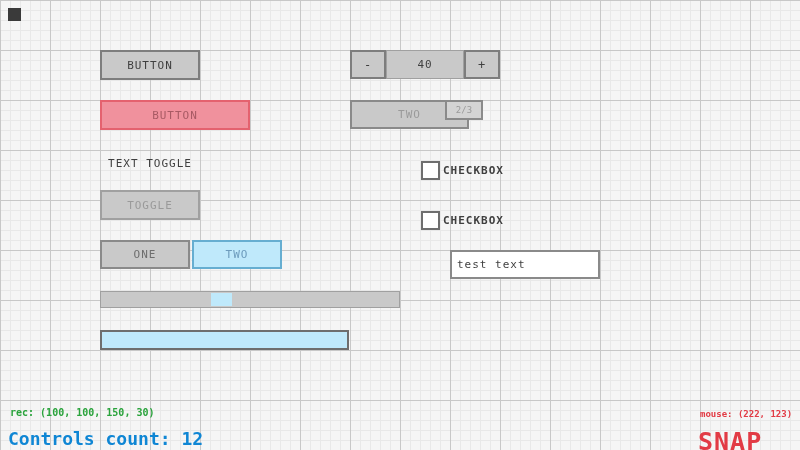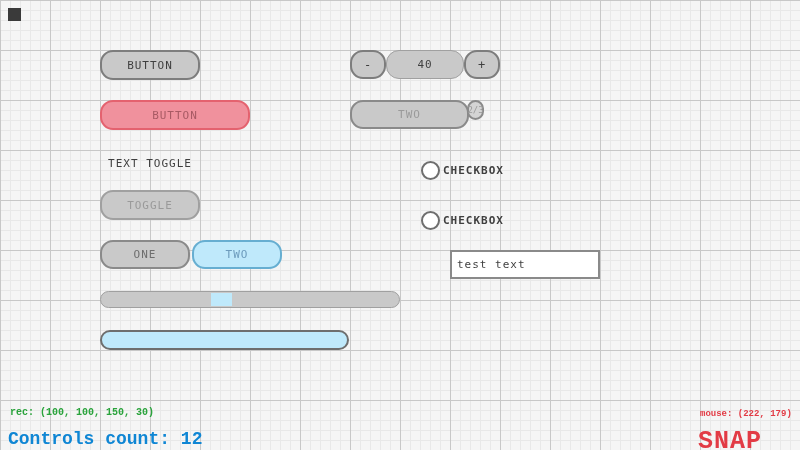--- a/index.html
+++ b/index.html
@@ -13,21 +13,20 @@
       linear-gradient(to right, #e8e8e8 1px, transparent 1px),
       linear-gradient(to bottom, #e8e8e8 1px, transparent 1px);
     background-size:50px 50px,50px 50px,10px 10px,10px 10px;
   }
   #canvas{position:relative;width:800px;height:450px;}
   .ctl{
     position:absolute;box-sizing:border-box;
     display:flex;align-items:center;justify-content:center;
     font-size:11px;letter-spacing:1px;line-height:1;
     white-space:nowrap;
-    border-radius:13px;
   }
   .btn{border:2px solid var(--border-gray);background:var(--fill-gray);color:var(--text-dark);}
   .btn.selected{border-color:var(--sel-border);background:var(--sel-fill);color:var(--sel-text);}
   .plain-label{color:var(--text-dark);}
   .toggle{border:2px solid var(--border-light);background:var(--fill-gray);color:var(--text-gray);}
   .seg{border:2px solid var(--border-mid);background:var(--fill-gray);color:var(--text-mid);}
   .seg.active{border-color:var(--focus-border);background:var(--focus-fill);color:var(--focus-text);}
   .slider{border:1px solid var(--border-light);background:var(--fill-gray);}
   .slider-handle{position:absolute;left:110px;top:1px;bottom:1px;width:21px;background:var(--focus-fill);}
   .bluebar{border:2px solid var(--border-dark);background:var(--focus-fill);}
@@ -37,21 +36,21 @@
   .combo-counter{border:2px solid var(--border-mid);background:#d4d4d4;color:var(--text-gray);font-size:9px;letter-spacing:0;}
   .cb-box{border:2px solid var(--border-dark);background:#ffffff;}
   .cb-label{color:var(--text-dark);font-weight:bold;}
   .textbox{
     position:absolute;box-sizing:border-box;
     border:2px solid var(--border-mid);background:#ffffff;color:var(--text-dark);
     font-family:"DejaVu Sans Mono",monospace;font-size:11px;letter-spacing:1px;
     padding:0 0 0 5px;outline:none;
   }
   .marker{position:absolute;left:8px;top:8px;width:13px;height:13px;background:var(--marker-dark);}
-  .st{position:absolute;line-height:1;font-weight:bold;letter-spacing:0;font-family:Liberation Mono, monospace;}
+  .st{position:absolute;line-height:1;font-weight:bold;letter-spacing:0;}
   .st.small{font-size:10px;}
   .st.big{font-size:18px;}
   .st.green{color:var(--accent-green);}
   .st.blue{color:var(--accent-blue);}
   .st.red{color:var(--accent-red);}
   #snap-status{font-size:25px;letter-spacing:1px;}
   #mouse-status{font-size:9px;}
 </style>
 </head>
 <body>
@@ -75,27 +74,27 @@
     <span class="slider-handle"></span>
   </div>
 
   <div class="ctl bluebar" style="left:100px;top:330px;width:249px;height:20px"></div>
 
   <div class="ctl spin-btn" style="left:350px;top:50px;width:36px;height:29px">-</div>
   <div class="ctl spin-val" style="left:386px;top:50px;width:78px;height:29px">40</div>
   <div class="ctl spin-btn" style="left:464px;top:50px;width:36px;height:29px">+</div>
 
   <div class="ctl combo" style="left:350px;top:100px;width:119px;height:29px">TWO</div>
-  <div class="ctl combo-counter" style="left:467px;top:100px;width:17px;height:20px">2/3</div>
+  <div class="ctl combo-counter" style="left:445px;top:100px;width:38px;height:20px">2/3</div>
 
   <div class="ctl cb-box" style="left:421px;top:161px;width:19px;height:19px"></div>
   <div class="ctl cb-label" style="left:443px;top:161px;height:19px">CHECKBOX</div>
   <div class="ctl cb-box" style="left:421px;top:211px;width:19px;height:19px"></div>
   <div class="ctl cb-label" style="left:443px;top:211px;height:19px">CHECKBOX</div>
 
   <input class="textbox" style="left: 450px; top: 250px; width: 150px; height: 29px;" value="test text">
 
   <div class="st small green" style="left:10px;top:408px">rec: (100, 100, 150, 30)</div>
   <div class="st big blue" style="left:8px;top:430px">Controls count: 12</div>
-  <div class="st red" id="mouse-status" style="left:700px;top:410px">mouse: (222, 179)</div>
+  <div class="st red" id="mouse-status" style="left:700px;top:410px">mouse: (222, 123)</div>
   <div class="st red" id="snap-status" style="left:698px;top:429px">SNAP ON</div>
 
 </div>
 
 </body></html>

